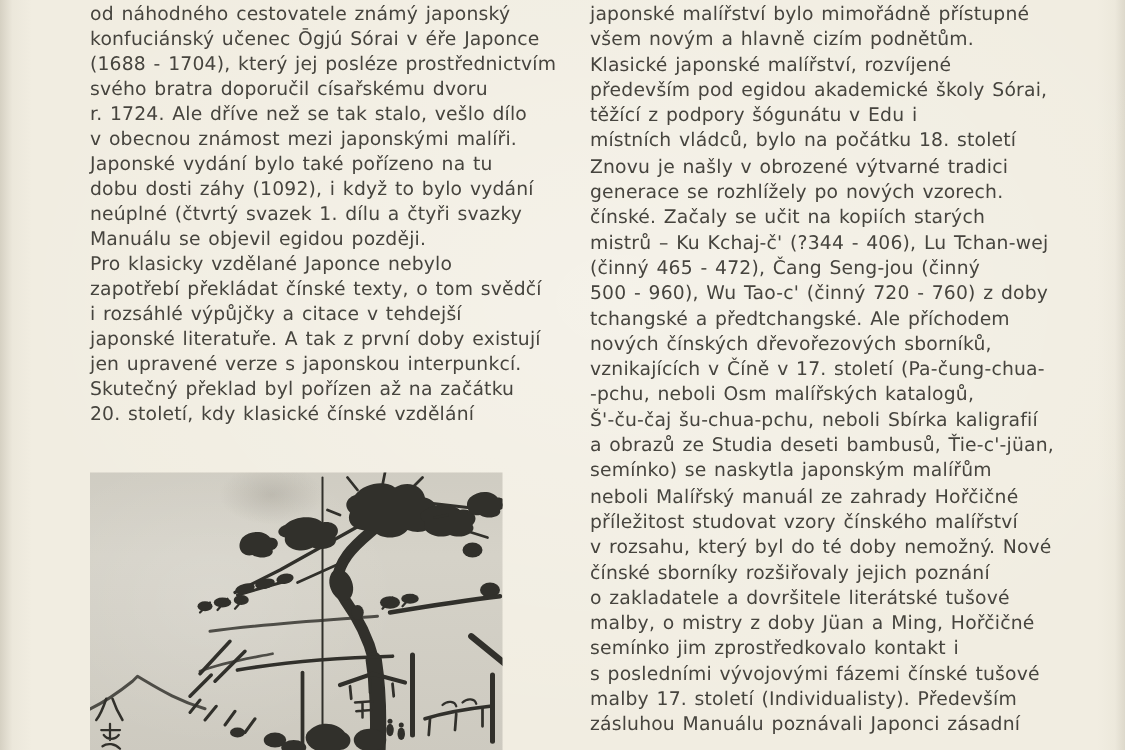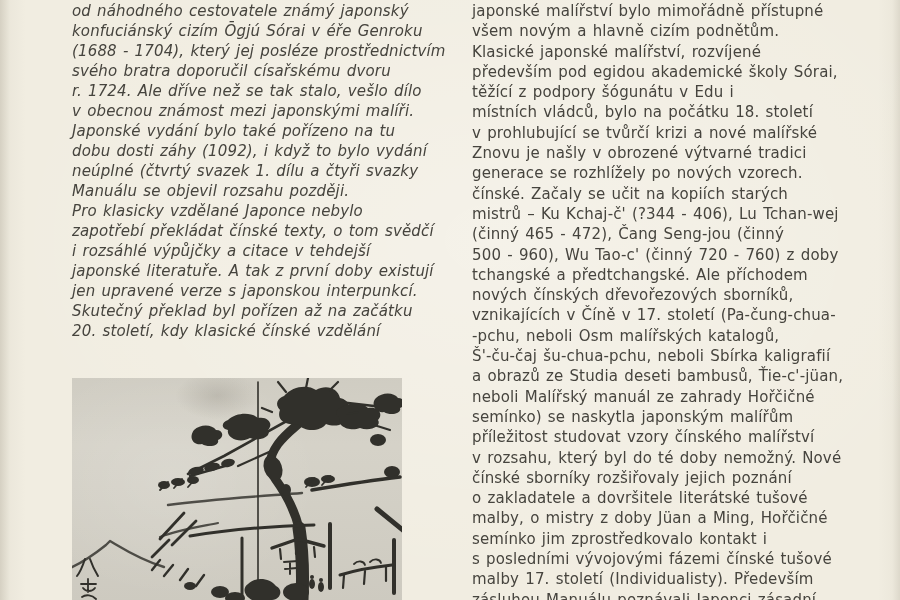--- a/index.html
+++ b/index.html
@@ -26,21 +26,21 @@
   }
   .col{
     position:absolute;
     font-size:15px;
     letter-spacing:0.15px;
     word-spacing:1.2px;
     white-space:nowrap;
     font-weight:500;
   }
   .col .tline{height:20px;line-height:20px;}
-  .col-left{left:72px;top:1px;width:392px;font-style:italic;}
+  .col-left{left:72px;top:1px;width:392px;}
   .col-right{left:472px;top:1px;width:405px;}
   .col-right .tline{height:20.3px;line-height:20.3px;}
   .plate{
     position:absolute;
     left:72px;top:378px;width:330px;height:222px;
     background:
       radial-gradient(ellipse 60px 34px at 44% 8%, rgba(104,99,88,0.20), rgba(104,99,88,0) 70%),
       radial-gradient(ellipse 200px 160px at 30% 45%, rgba(255,255,255,0.14), rgba(255,255,255,0) 75%),
       linear-gradient(180deg, rgba(120,115,104,0.08), rgba(120,115,104,0.02) 30%, rgba(120,115,104,0.10)),
       var(--plate_bg);
@@ -50,60 +50,59 @@
   .blob{fill:var(--plate_ink);stroke:none;}
   .soft{opacity:0.82;}
 </style>
 </head>
 <body>
 
 <div class="page">
 
   <div class="col col-left">
       <div class="tline">od náhodného cestovatele známý japonský</div>
-      <div class="tline">konfuciánský cizím Ōgjú Sórai v éře Genroku</div>
+      <div class="tline">konfuciánský učenec Ōgjú Sórai v éře Japonce</div>
       <div class="tline">(1688 - 1704), který jej posléze prostřednictvím</div>
       <div class="tline">svého bratra doporučil císařskému dvoru</div>
       <div class="tline">r. 1724. Ale dříve než se tak stalo, vešlo dílo</div>
       <div class="tline">v obecnou známost mezi japonskými malíři.</div>
       <div class="tline">Japonské vydání bylo také pořízeno na tu</div>
       <div class="tline">dobu dosti záhy (1092), i když to bylo vydání</div>
       <div class="tline">neúplné (čtvrtý svazek 1. dílu a čtyři svazky</div>
-      <div class="tline">Manuálu se objevil rozsahu později.</div>
+      <div class="tline">Manuálu se objevil egidou později.</div>
       <div class="tline">Pro klasicky vzdělané Japonce nebylo</div>
       <div class="tline">zapotřebí překládat čínské texty, o tom svědčí</div>
       <div class="tline">i rozsáhlé výpůjčky a citace v tehdejší</div>
       <div class="tline">japonské literatuře. A tak z první doby existují</div>
       <div class="tline">jen upravené verze s japonskou interpunkcí.</div>
       <div class="tline">Skutečný překlad byl pořízen až na začátku</div>
       <div class="tline">20. století, kdy klasické čínské vzdělání</div>
     </div>
 
   <div class="col col-right">
       <div class="tline">japonské malířství bylo mimořádně přístupné</div>
       <div class="tline">všem novým a hlavně cizím podnětům.</div>
       <div class="tline">Klasické japonské malířství, rozvíjené</div>
       <div class="tline">především pod egidou akademické školy Sórai,</div>
       <div class="tline">těžící z podpory šógunátu v Edu i</div>
       <div class="tline">místních vládců, bylo na počátku 18. století</div>
-      <div class="tline">v prohlubující se tvůrčí krizi a nové malířské</div>
       <div class="tline">Znovu je našly v obrozené výtvarné tradici</div>
       <div class="tline">generace se rozhlížely po nových vzorech.</div>
       <div class="tline">čínské. Začaly se učit na kopiích starých</div>
       <div class="tline">mistrů – Ku Kchaj-č' (?344 - 406), Lu Tchan-wej</div>
       <div class="tline">(činný 465 - 472), Čang Seng-jou (činný</div>
       <div class="tline">500 - 960), Wu Tao-c' (činný 720 - 760) z doby</div>
       <div class="tline">tchangské a předtchangské. Ale příchodem</div>
       <div class="tline">nových čínských dřevořezových sborníků,</div>
       <div class="tline">vznikajících v Číně v 17. století (Pa-čung-chua-</div>
       <div class="tline">-pchu, neboli Osm malířských katalogů,</div>
       <div class="tline">Š'-ču-čaj šu-chua-pchu, neboli Sbírka kaligrafií</div>
       <div class="tline">a obrazů ze Studia deseti bambusů, Ťie-c'-jüan,</div>
+      <div class="tline">semínko) se naskytla japonským malířům</div>
       <div class="tline">neboli Malířský manuál ze zahrady Hořčičné</div>
-      <div class="tline">semínko) se naskytla japonským malířům</div>
       <div class="tline">příležitost studovat vzory čínského malířství</div>
       <div class="tline">v rozsahu, který byl do té doby nemožný. Nové</div>
       <div class="tline">čínské sborníky rozšiřovaly jejich poznání</div>
       <div class="tline">o zakladatele a dovršitele literátské tušové</div>
       <div class="tline">malby, o mistry z doby Jüan a Ming, Hořčičné</div>
       <div class="tline">semínko jim zprostředkovalo kontakt i</div>
       <div class="tline">s posledními vývojovými fázemi čínské tušové</div>
       <div class="tline">malby 17. století (Individualisty). Především</div>
       <div class="tline">zásluhou Manuálu poznávali Japonci zásadní</div>
     </div>

